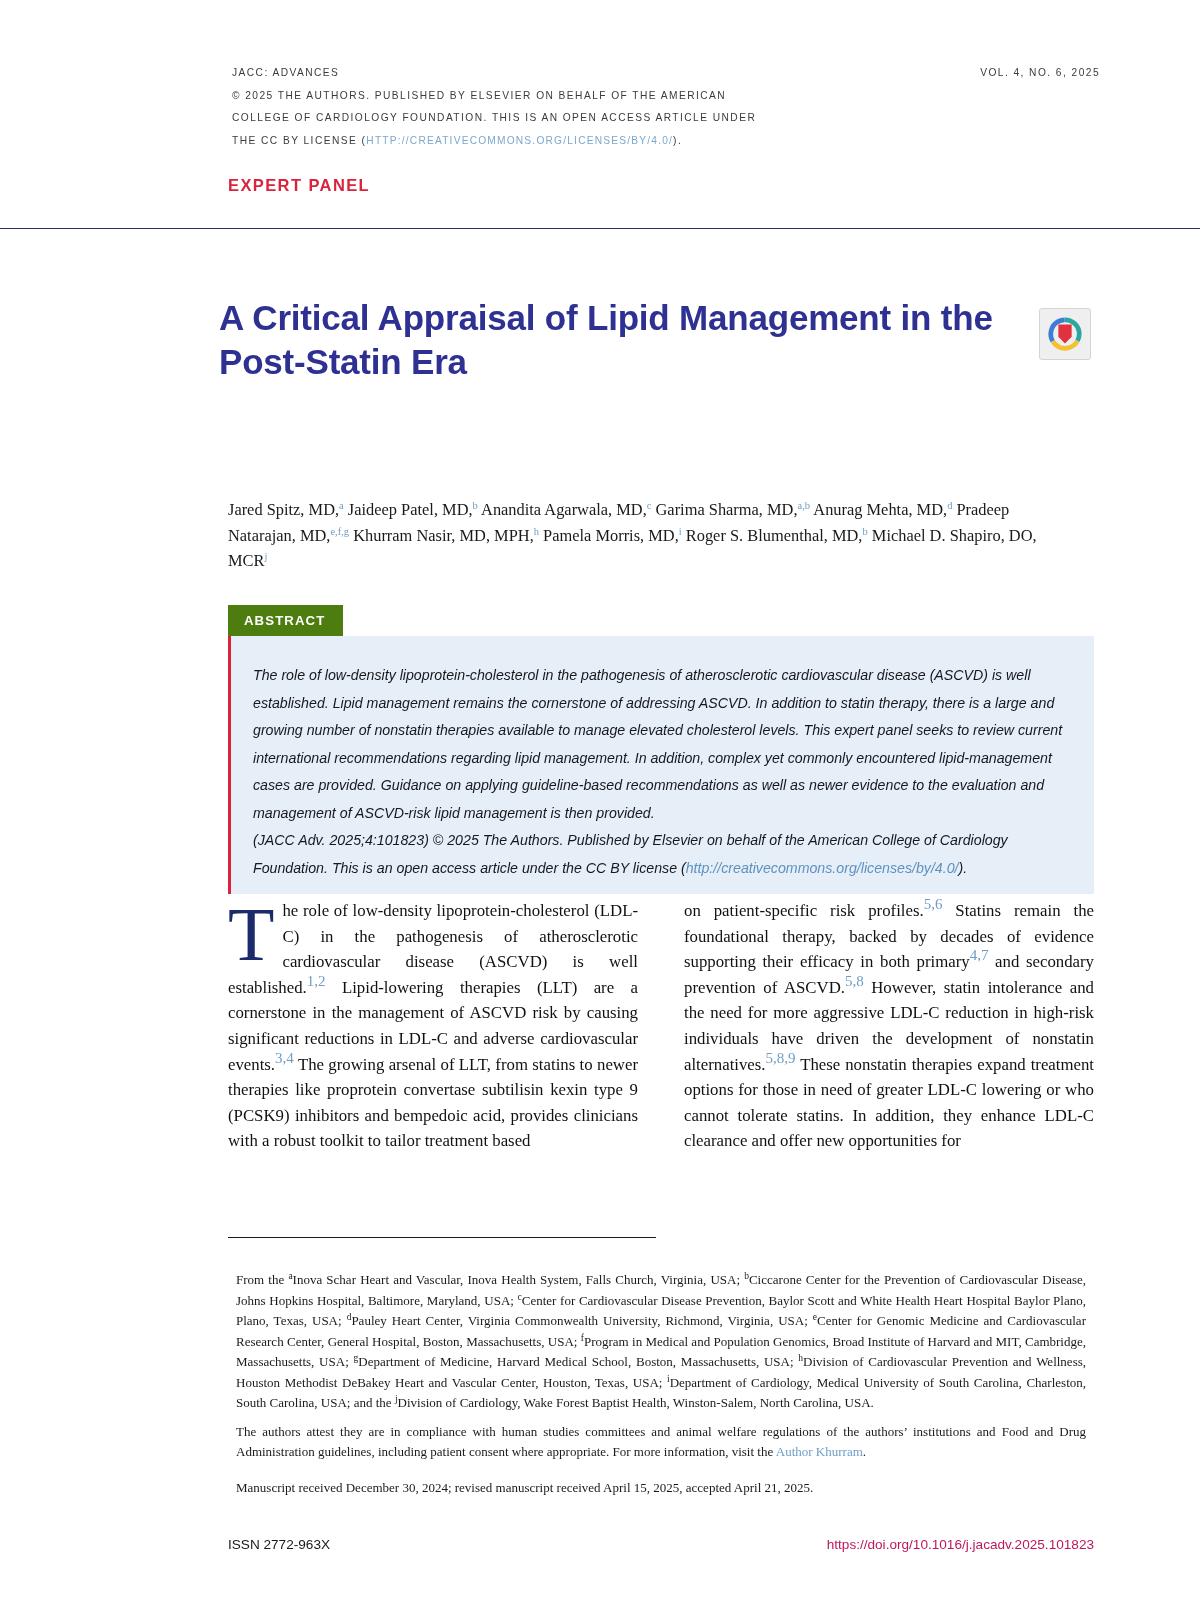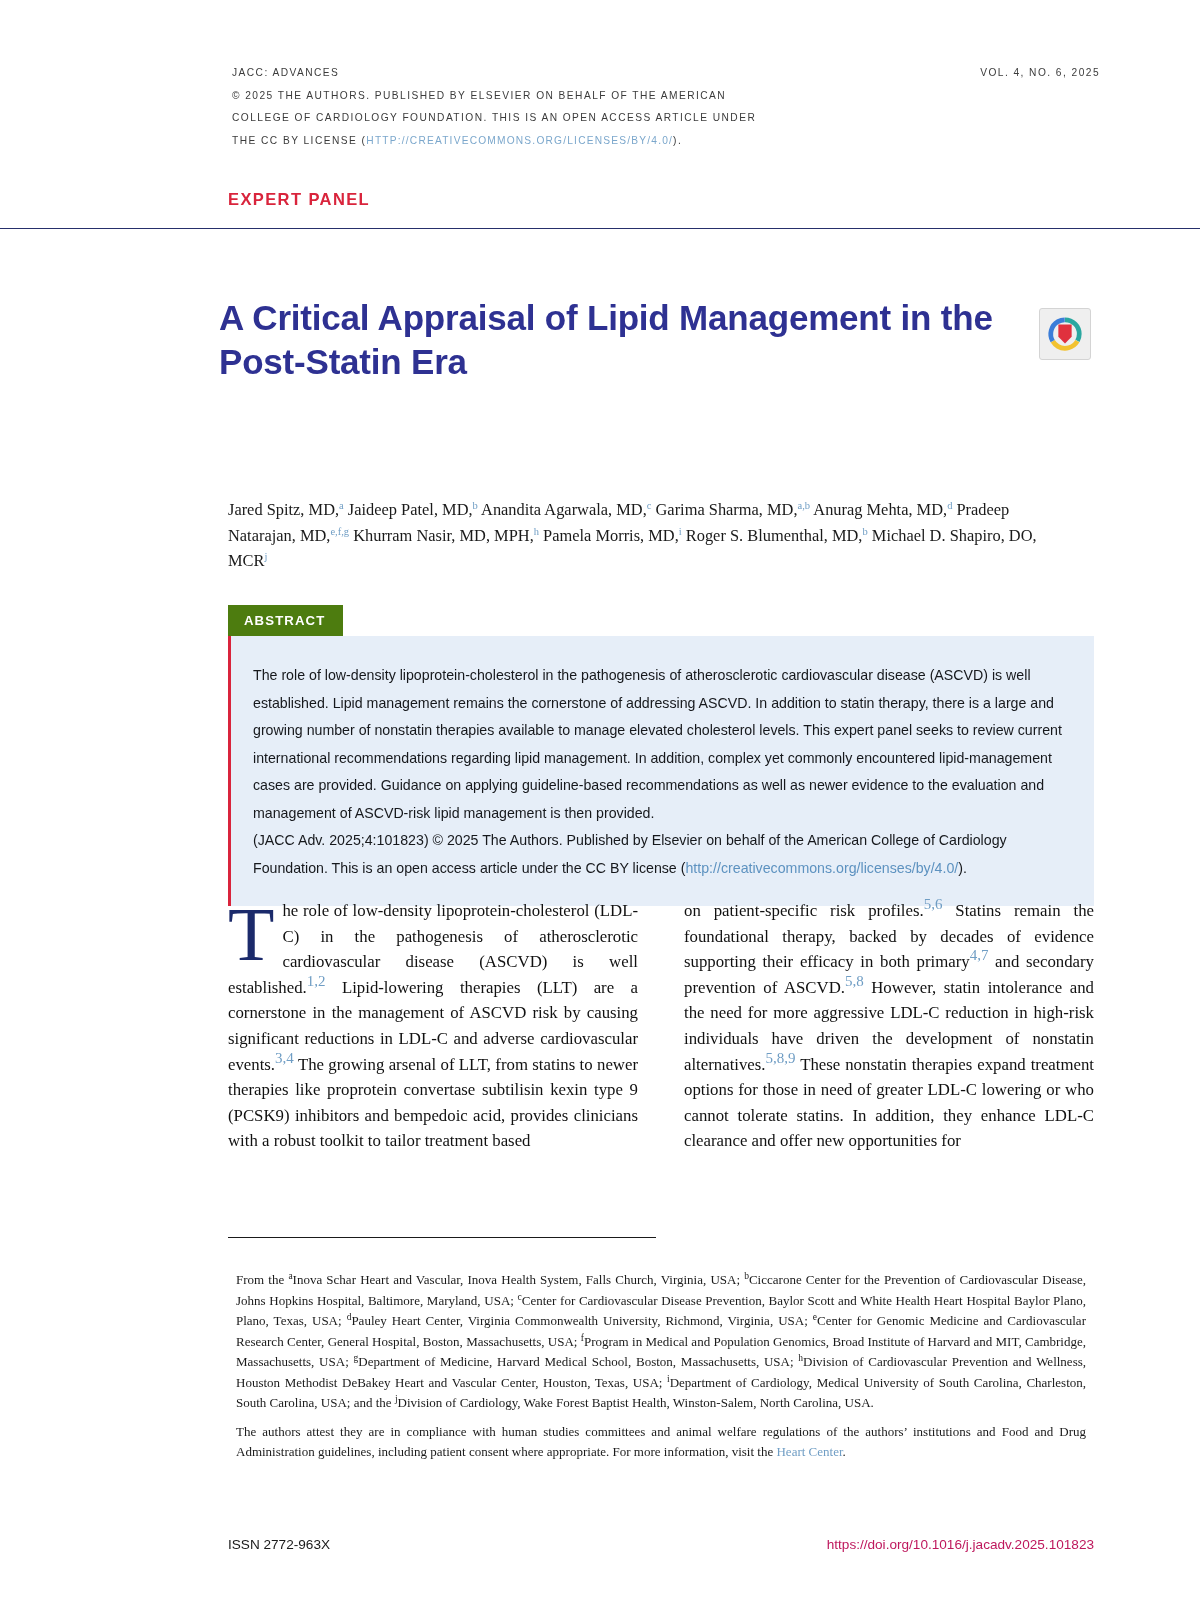--- a/index.html
+++ b/index.html
@@ -49,21 +49,21 @@
   .mast-link {
     color: #7ba7cc;
     text-decoration: none;
     letter-spacing: 1.2px;
   }
 
   
   .kicker {
     position: absolute;
     left: 228px;
-    top: 190px;
+    top: 176px;
     font-family: "Liberation Sans", sans-serif;
     font-size: 16.5px;
     font-weight: 700;
     letter-spacing: 1.4px;
     color: #d9243c;
   }
   .rule-full {
     position: absolute;
     left: 0;
     top: 228px;
@@ -148,26 +148,27 @@
     font-weight: 700;
     letter-spacing: 1.1px;
     padding: 8px 18px 8px 16px;
     position: relative;
     z-index: 2;
   }
   .abstract-body {
     background: #e6eef8;
     border-left: 3px solid #d9243c;
     margin-top: 0;
-    padding: 26px 28px 24px 22px;
+    padding: 26px 28px 12px 22px;
     box-sizing: border-box;
     font-family: "Liberation Sans", sans-serif;
     font-size: 14.2px;
     line-height: 27.5px;
     color: #16181c;
+    font-style: italic;
   }
   .abstract-body p { margin: 0; }
   .abstract-body a, .inline-link {
     color: #5d92c0;
     text-decoration: none;
   }
 
   
   .columns {
     position: absolute;
@@ -313,21 +314,22 @@
     <div class="col">
       <p>
         <span>on patient-specific risk profiles.</span><sup>5,6</sup><span> Statins remain the foundational therapy, backed by decades of evidence supporting their efficacy in both primary</span><sup>4,7</sup><span> and secondary prevention of ASCVD.</span><sup>5,8</sup><span> However, statin intolerance and the need for more aggressive LDL-C reduction in high-risk individuals have driven the development of nonstatin alternatives.</span><sup>5,8,9</sup><span> These nonstatin therapies expand treatment options for those in need of greater LDL-C lowering or who cannot tolerate statins. In addition, they enhance LDL-C clearance and offer new opportunities for</span>
       </p>
     </div>
   </div>
 
   <div class="foot-rule"></div>
   <div class="footnotes">
     <p><span>From the </span><sup>a</sup><span>Inova Schar Heart and Vascular, Inova Health System, Falls Church, Virginia, USA; </span><sup>b</sup><span>Ciccarone Center for the Prevention of Cardiovascular Disease, Johns Hopkins Hospital, Baltimore, Maryland, USA; </span><sup>c</sup><span>Center for Cardiovascular Disease Prevention, Baylor Scott and White Health Heart Hospital Baylor Plano, Plano, Texas, USA; </span><sup>d</sup><span>Pauley Heart Center, Virginia Commonwealth University, Richmond, Virginia, USA; </span><sup>e</sup><span>Center for Genomic Medicine and Cardiovascular Research Center, General Hospital, Boston, Massachusetts, USA; </span><sup>f</sup><span>Program in Medical and Population Genomics, Broad Institute of Harvard and MIT, Cambridge, Massachusetts, USA; </span><sup>g</sup><span>Department of Medicine, Harvard Medical School, Boston, Massachusetts, USA; </span><sup>h</sup><span>Division of Cardiovascular Prevention and Wellness, Houston Methodist DeBakey Heart and Vascular Center, Houston, Texas, USA; </span><sup>i</sup><span>Department of Cardiology, Medical University of South Carolina, Charleston, South Carolina, USA; and the </span><sup>j</sup><span>Division of Cardiology, Wake Forest Baptist Health, Winston-Salem, North Carolina, USA.</span></p>
-    <p><span>The authors attest they are in compliance with human studies committees and animal welfare regulations of the authors’ institutions and Food and Drug Administration guidelines, including patient consent where appropriate. For more information, visit the </span><a href="#">Heart Center</a><span>.</span></p>
+    <p><span>The authors attest they are in compliance with human studies committees and animal welfare regulations of the authors’ institutions and Food and Drug Administration guidelines, including patient consent where appropriate. For more information, visit the </span><a href="#">Author Khurram</a><span>.</span></p>
+    <p class="gap">Manuscript received December 30, 2024; revised manuscript received April 15, 2025, accepted April 21, 2025.</p>
   </div>
 
   <div class="bottom">
     <div class="issn">ISSN 2772-963X</div>
     <a class="doi" href="#">https://doi.org/10.1016/j.jacadv.2025.101823</a>
   </div>
 
 </div>
 
 </body></html>

